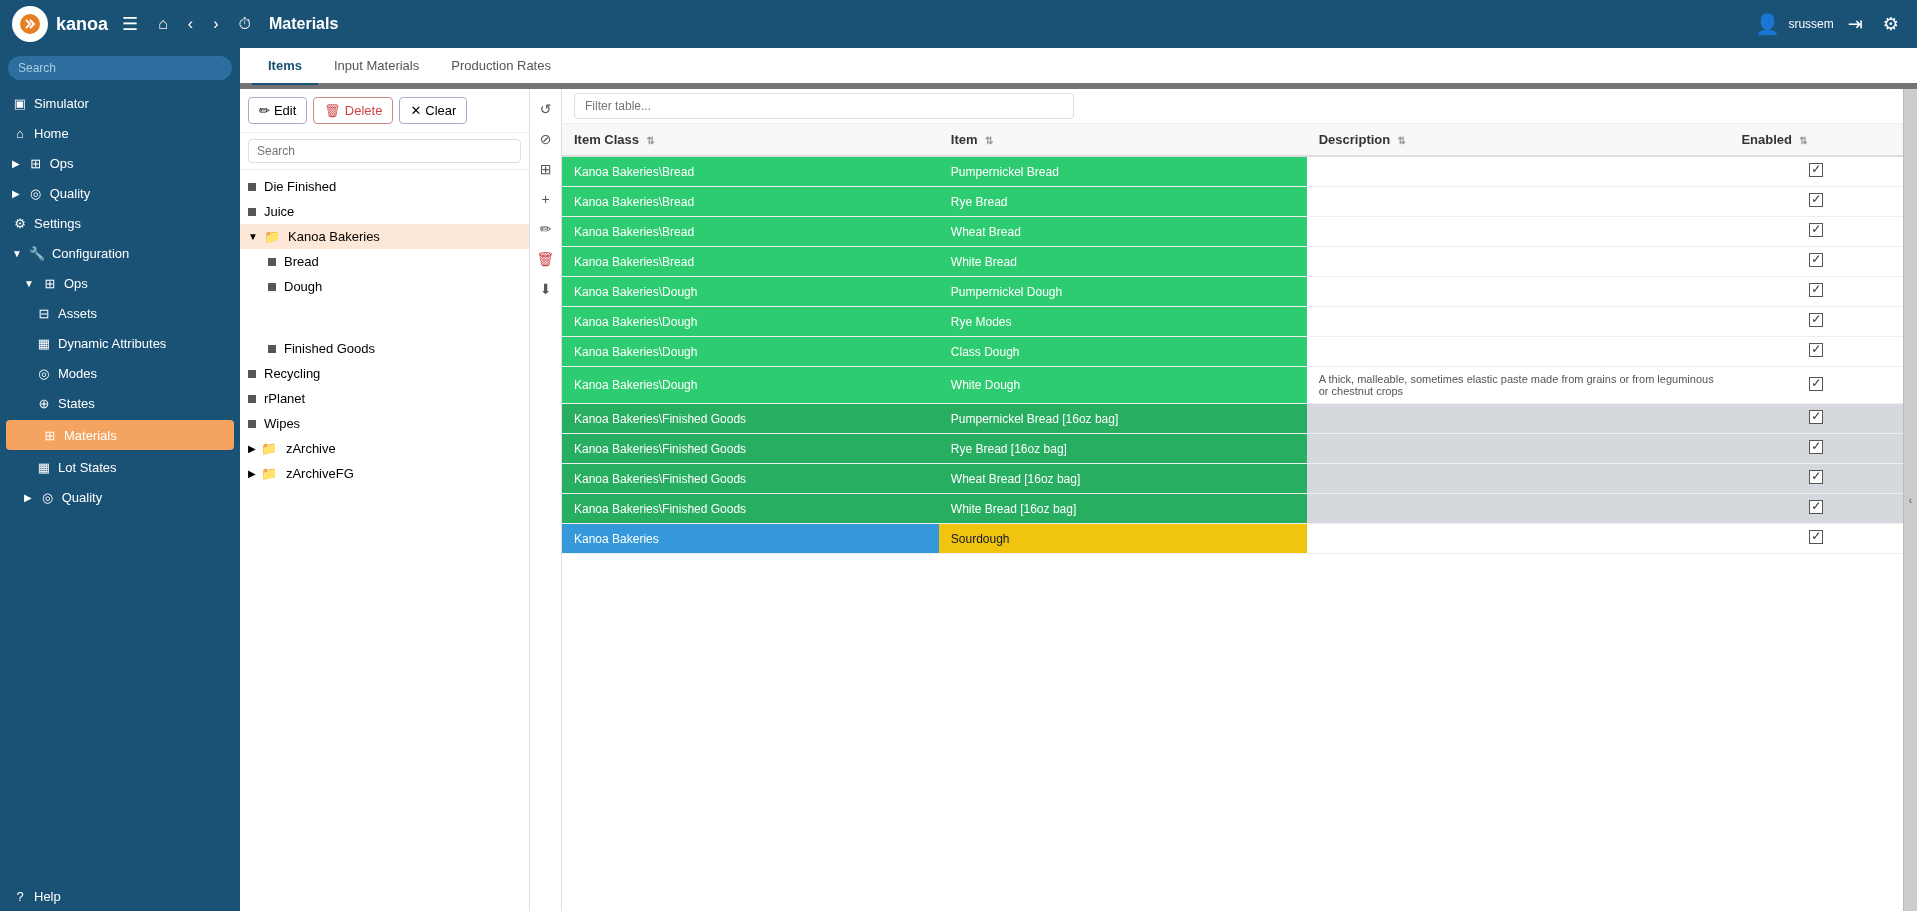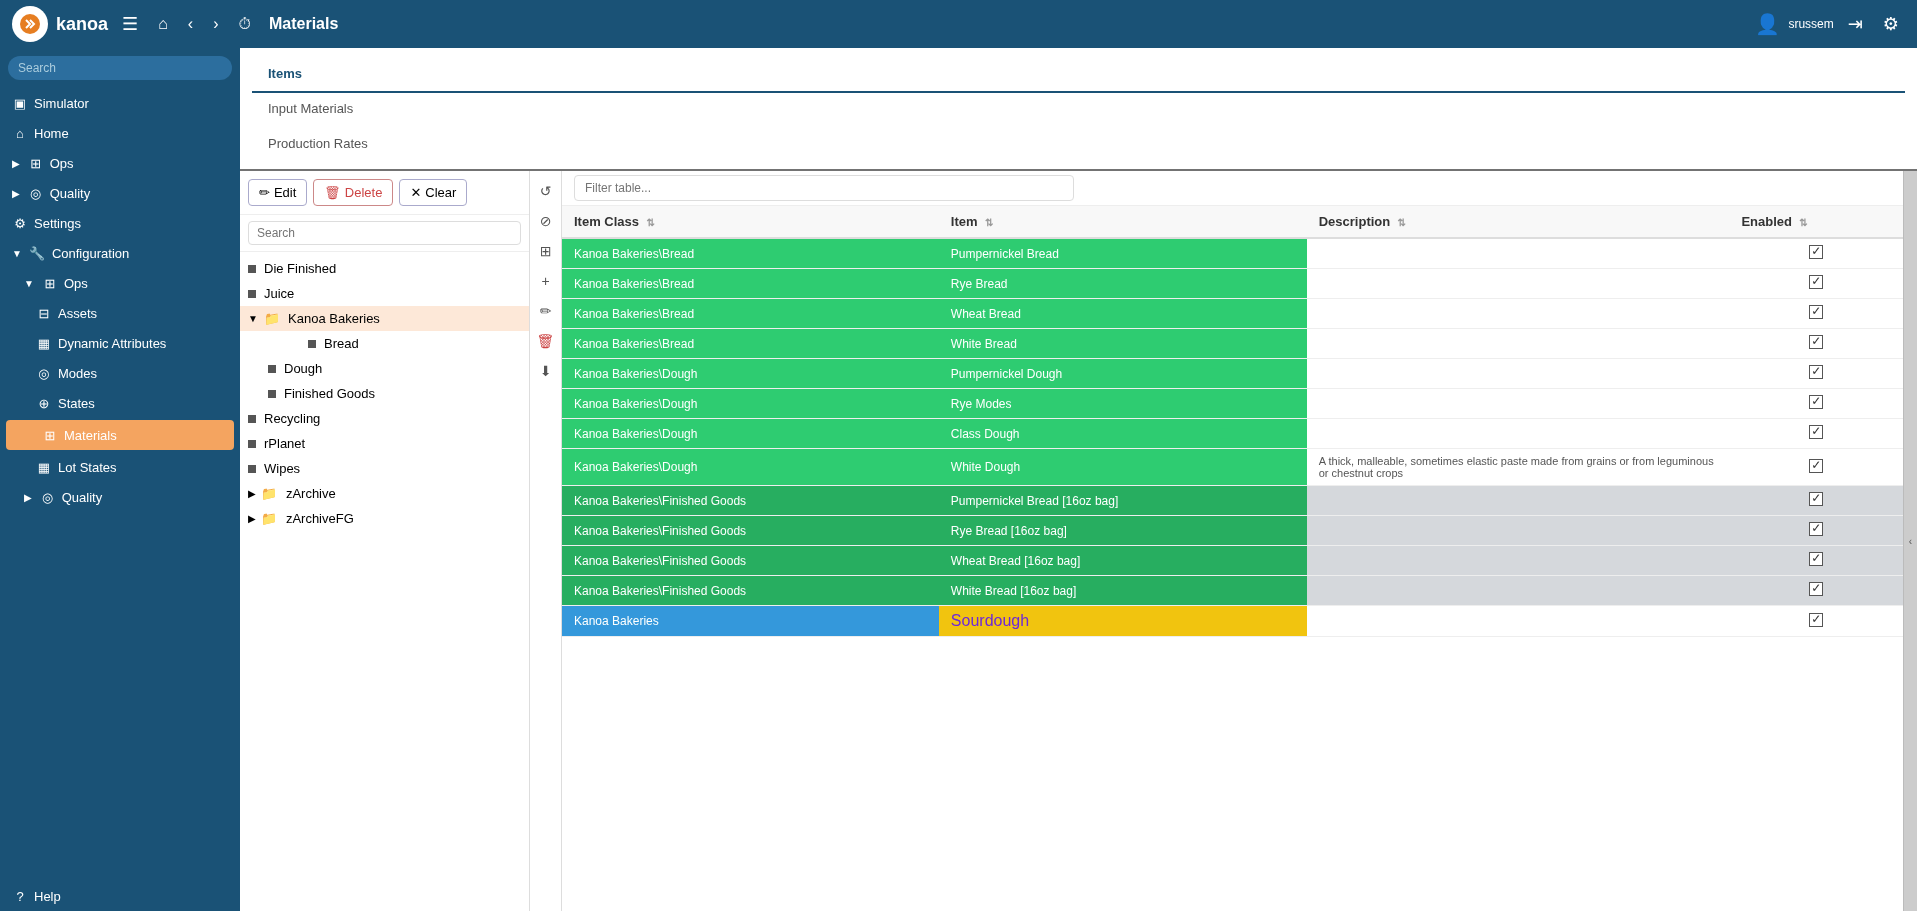--- a/index.html
+++ b/index.html
@@ -30,21 +30,21 @@
     .sidebar-item.active { background: #f4a460; color: white; border-radius: 4px; margin: 2px 6px; }
     .sidebar-item .item-icon { width: 16px; height: 16px; display: flex; align-items: center; justify-content: center; }
     .sidebar-item.indent1 { padding-left: 24px; }
     .sidebar-item.indent2 { padding-left: 36px; }
     .expand-arrow { font-size: 10px; margin-right: 2px; }
 
     
     .content-area { flex: 1; display: flex; flex-direction: column; overflow: hidden; background: white; }
 
     
-    .tabs { display: flex; border-bottom: 2px solid #737373; padding: 8px 12px; background: white; flex-shrink: 0; flex-direction: column; }
+    .tabs { display: flex; border-bottom: 6px solid #737373; padding: 0 12px; background: white; flex-shrink: 0; }
     .tab { padding: 10px 16px; cursor: pointer; color: #555; border-bottom: 2px solid transparent; margin-bottom: -2px; font-size: 13px; }
     .tab.active { color: #1a5276; border-bottom: 2px solid #1a5276; font-weight: 600; }
 
     
     .panel { display: flex; flex: 1; overflow: hidden; }
 
     
     .tree-panel { width: 290px; border-right: 1px solid #ddd; display: flex; flex-direction: column; flex-shrink: 0; background: white; }
     .tree-toolbar { display: flex; gap: 6px; padding: 8px; border-bottom: 1px solid #eee; }
     .btn { display: flex; align-items: center; gap: 4px; padding: 5px 10px; border: 1px solid #ccc; border-radius: 4px; cursor: pointer; background: white; font-size: 12px; }
@@ -219,29 +219,29 @@
           </div>
           <div class="tree-item">
             <span style="width:8px;height:8px;background:#555;display:inline-block;margin-right:4px;"></span>
             <span>Juice</span>
           </div>
           <div class="tree-item selected">
             <span style="font-size:10px;margin-right:2px;">▼</span>
             <span style="color:#888;margin-right:4px;">📁</span>
             <span>Kanoa Bakeries</span>
           </div>
-          <div class="tree-item" style="padding-left:28px;margin-left:40px;">
+          <div class="tree-item" style="padding-left:28px;">
             <span style="width:8px;height:8px;background:#555;display:inline-block;margin-right:4px;"></span>
             <span>Bread</span>
           </div>
           <div class="tree-item" style="padding-left:28px;">
             <span style="width:8px;height:8px;background:#555;display:inline-block;margin-right:4px;"></span>
             <span>Dough</span>
           </div>
-          <div class="tree-item" style="padding-left:28px;">
+          <div class="tree-item" style="padding-left:28px;margin-top:37px;">
             <span style="width:8px;height:8px;background:#555;display:inline-block;margin-right:4px;"></span>
             <span>Finished Goods</span>
           </div>
           <div class="tree-item">
             <span style="width:8px;height:8px;background:#555;display:inline-block;margin-right:4px;"></span>
             <span>Recycling</span>
           </div>
           <div class="tree-item">
             <span style="width:8px;height:8px;background:#555;display:inline-block;margin-right:4px;"></span>
             <span>rPlanet</span>
@@ -370,21 +370,21 @@
                   <td style="text-align: center;"><span style="display: inline-block; width: 14px; height: 14px; border: 1px solid rgb(85, 85, 85); background: white; position: relative;"><span style="position:absolute;top:-2px;left:1px;font-size:12px;color:#333;">✓</span></span></td>
                 </tr>
                 <tr style="background: rgb(213, 216, 220);">
                   <td style="background: rgb(39, 174, 96); color: white; font-size: 12px;">Kanoa Bakeries\Finished Goods</td>
                   <td style="background: rgb(39, 174, 96); color: white; font-size: 12px;">White Bread [16oz bag]</td>
                   <td style="font-size: 11px; color: rgb(85, 85, 85); max-width: 220px;"></td>
                   <td style="text-align: center;"><span style="display: inline-block; width: 14px; height: 14px; border: 1px solid rgb(85, 85, 85); background: white; position: relative;"><span style="position:absolute;top:-2px;left:1px;font-size:12px;color:#333;">✓</span></span></td>
                 </tr>
                 <tr>
                   <td style="background: rgb(52, 152, 219); color: white; font-size: 12px;">Kanoa Bakeries</td>
-                  <td style="background: rgb(241, 196, 15); color: #6d28d9; font-size: 16px;">Sourdough</td>
+                  <td style="background: rgb(241, 196, 15); color: #0f172a; font-size: 12px;">Sourdough</td>
                   <td style="font-size: 11px; color: rgb(85, 85, 85); max-width: 220px;"></td>
                   <td style="text-align: center;"><span style="display: inline-block; width: 14px; height: 14px; border: 1px solid rgb(85, 85, 85); background: white; position: relative;"><span style="position:absolute;top:-2px;left:1px;font-size:12px;color:#333;">✓</span></span></td>
                 </tr>
               </tbody>
           </table>
         </div>
       </div>
 
       <div class="collapse-handle">‹</div>
     </div>

